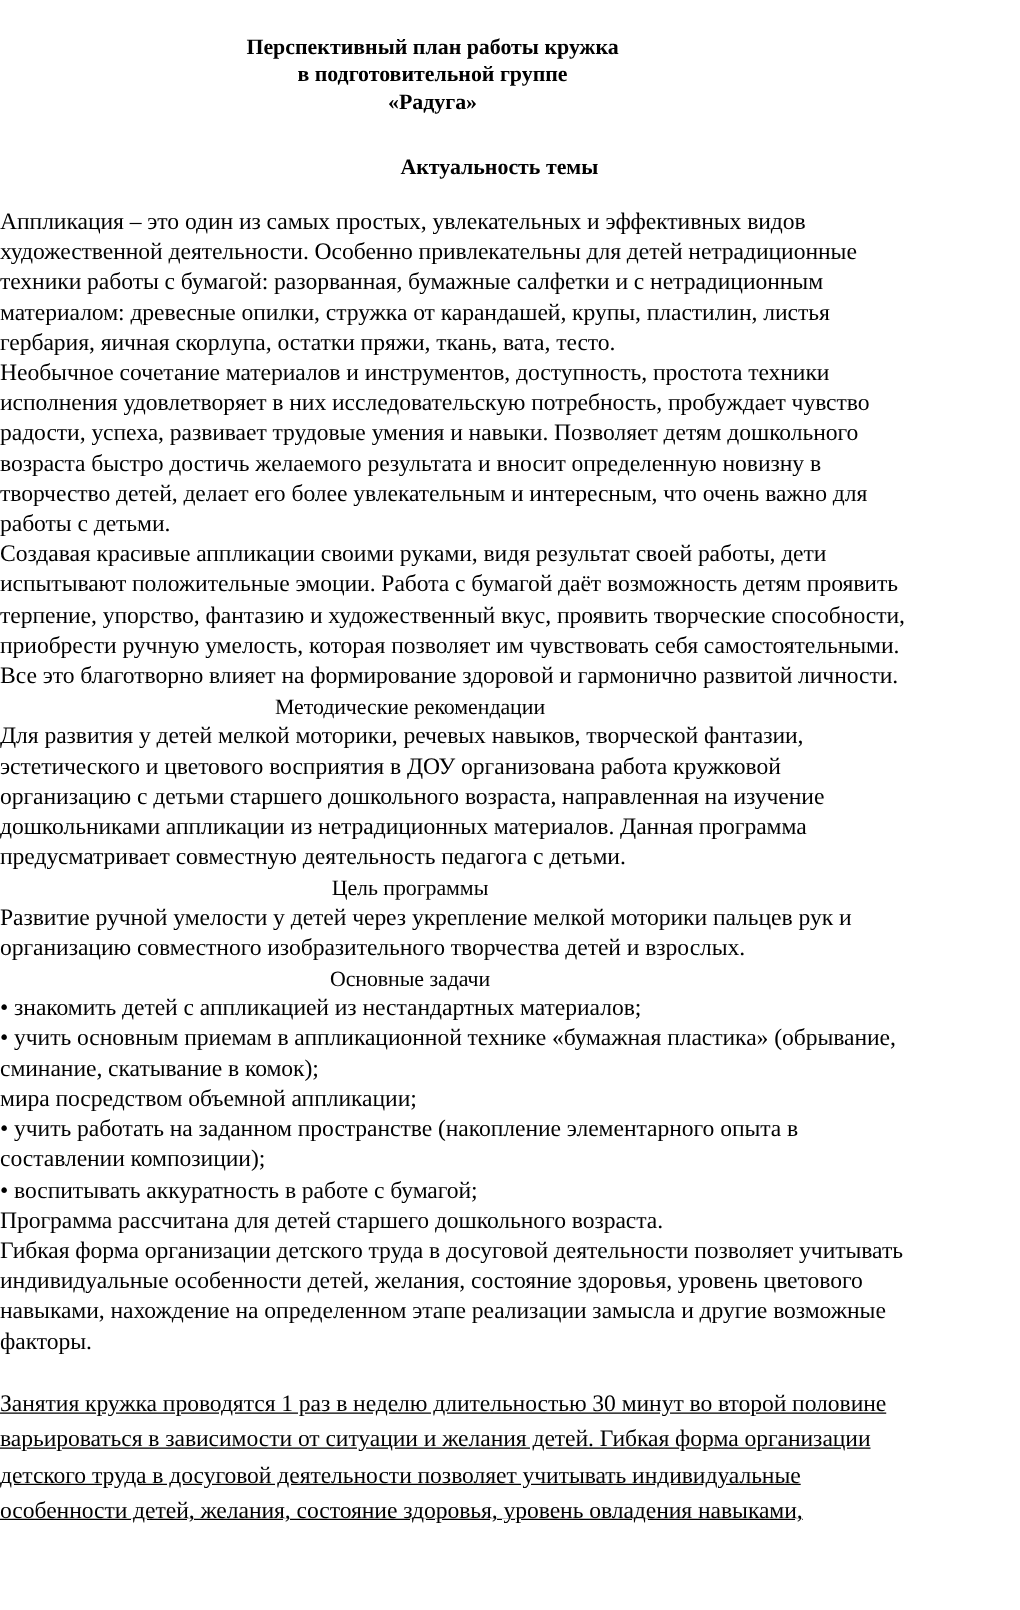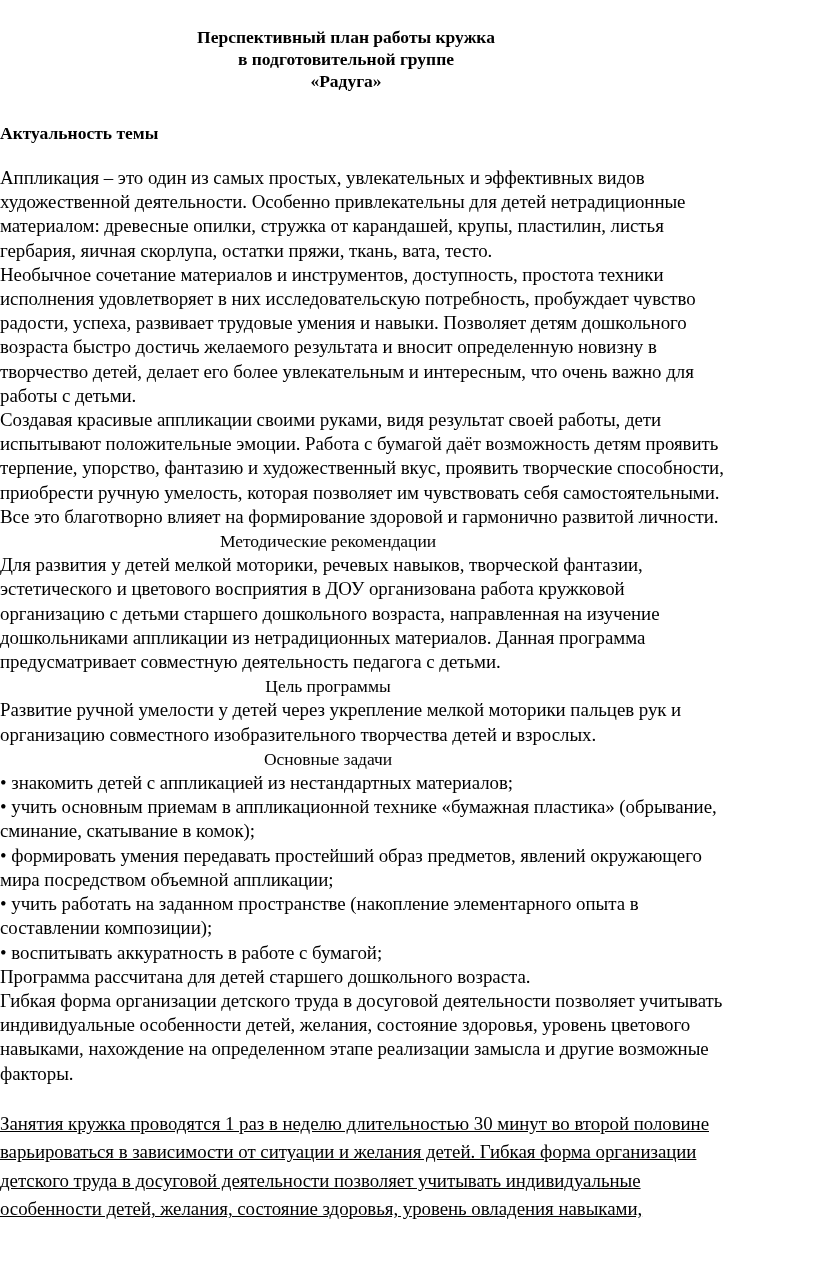--- a/index.html
+++ b/index.html
@@ -29,20 +29,21 @@
       text-align: center;
       font-weight: bold;
       font-size: 17.5px;
       line-height: 22px;
     }
     .heading-main {
       position: absolute;
       left: 0;
       top: 122px;
       width: 799px;
+      text-align: center;
       font-weight: bold;
       font-size: 17.5px;
       line-height: 22px;
     }
     .body {
       position: absolute;
       left: 0;
       top: 166px;
       width: 656px;
       font-size: 18.9px;
@@ -70,20 +71,21 @@
     <div>«Радуга»</div>
   </div>
 
   <div class="heading-main">Актуальность темы</div>
 
   <div class="body">
 
     <div>
       <span class="line">Аппликация – это один из самых простых, увлекательных и эффективных видов</span>
       <span class="line">художественной деятельности. Особенно привлекательны для детей нетрадиционные</span>
+      <span class="line">техники работы с бумагой: разорванная, бумажные салфетки и с нетрадиционным</span>
       <span class="line">материалом: древесные опилки, стружка от карандашей, крупы, пластилин, листья</span>
       <span class="line">гербария, яичная скорлупа, остатки пряжи, ткань, вата, тесто.</span>
       <span class="line"> Необычное сочетание материалов и инструментов, доступность, простота техники</span>
       <span class="line">исполнения удовлетворяет в них исследовательскую потребность, пробуждает чувство</span>
       <span class="line">радости, успеха, развивает трудовые умения и навыки. Позволяет детям дошкольного</span>
       <span class="line">возраста быстро достичь желаемого результата и вносит определенную новизну в</span>
       <span class="line">творчество детей, делает его более увлекательным и интересным, что очень важно для</span>
       <span class="line">работы с детьми.</span>
       <span class="line">Создавая красивые аппликации своими руками, видя результат своей работы, дети</span>
       <span class="line">испытывают положительные эмоции. Работа с бумагой даёт возможность детям проявить</span>
@@ -105,21 +107,20 @@
     <div>
       <span class="line">Развитие ручной умелости у детей через укрепление мелкой моторики пальцев рук и</span>
       <span class="line">организацию совместного изобразительного творчества детей и взрослых.</span>
     </div>
 
     <span class="sec-heading">Основные задачи</span>
     <div>
       <span class="line">• знакомить детей с аппликацией из нестандартных материалов;</span>
       <span class="line"> • учить основным приемам в аппликационной технике «бумажная пластика» (обрывание,</span>
       <span class="line">сминание, скатывание в комок);</span>
-      <span class="line">• формировать умения передавать простейший образ предметов, явлений окружающего</span>
       <span class="line">мира посредством объемной аппликации;</span>
       <span class="line"> • учить работать на заданном пространстве (накопление элементарного опыта в</span>
       <span class="line">составлении композиции);</span>
       <span class="line">• воспитывать аккуратность в работе с бумагой;</span>
       <span class="line"> Программа рассчитана для детей старшего дошкольного возраста.</span>
       <span class="line"> Гибкая форма организации детского труда в досуговой деятельности позволяет учитывать</span>
       <span class="line">индивидуальные особенности детей, желания, состояние здоровья, уровень цветового</span>
       <span class="line">навыками, нахождение на определенном этапе реализации замысла и другие возможные</span>
       <span class="line">факторы.</span>
     </div>

